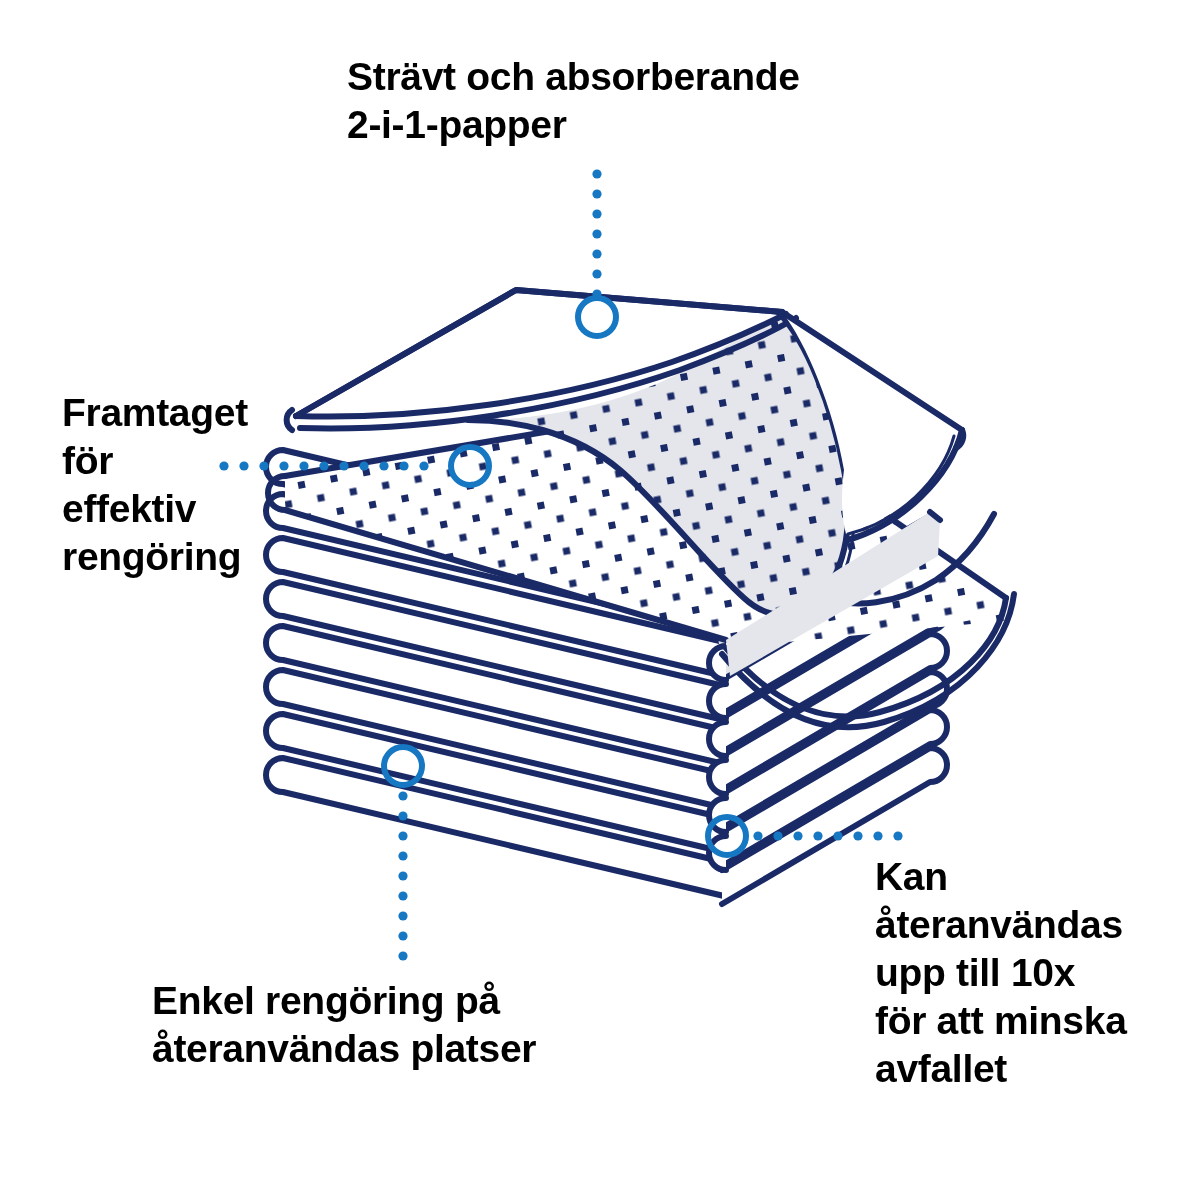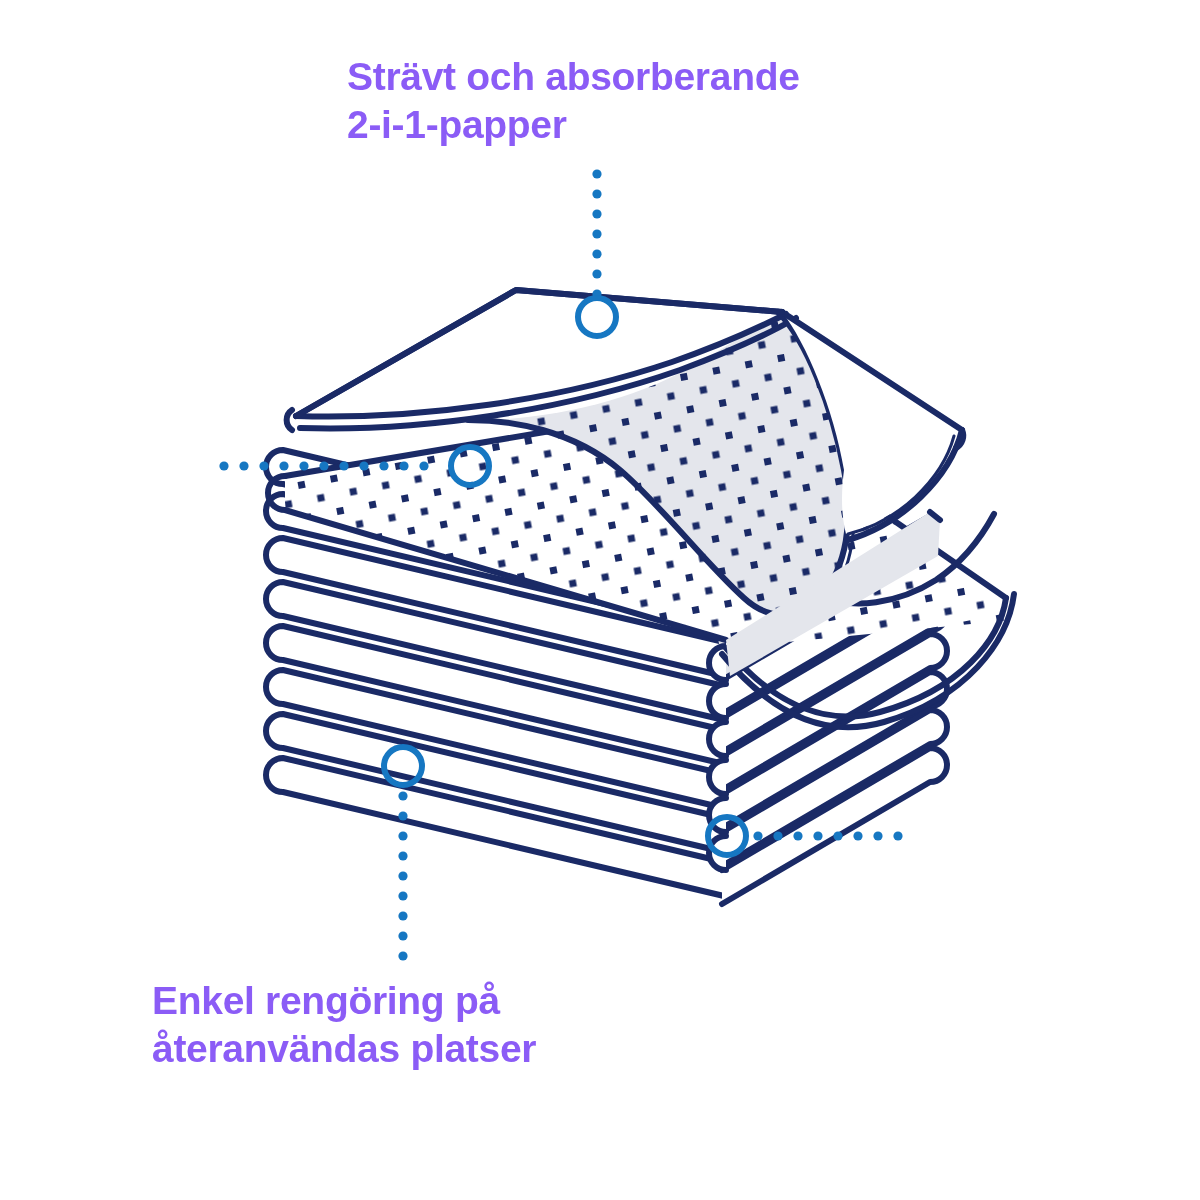--- a/index.html
+++ b/index.html
@@ -22,21 +22,21 @@
   #art {
     position: absolute;
     left: 0;
     top: 0;
     width: 1200px;
     height: 1200px;
     display: block;
   }
   .callout-label {
     position: absolute;
-    color: #8b5cf6;
+    color: #000000;
     font-weight: bold;
     font-size: 39px;
     line-height: 48px;
     letter-spacing: -0.3px;
     white-space: pre-line;
     margin: 0;
   }
   #label-top {
     left: 347px;
     top: 53px;
@@ -230,18 +230,27 @@
           <circle cx="878" cy="836" r="4.6"></circle>
           <circle cx="898" cy="836" r="4.6"></circle>
         </g>
       </g>
     </g>
   </svg>
 
   <p class="callout-label" id="label-top">Strävt och absorberande
 2-i-1-papper</p>
 
+  <p class="callout-label" id="label-left">Framtaget
+för
+effektiv
+rengöring</p>
 
   <p class="callout-label" id="label-bottom-left">Enkel rengöring på
 återanvändas platser</p>
 
+  <p class="callout-label" id="label-bottom-right">Kan
+återanvändas
+upp till 10x
+för att minska
+avfallet</p>
 
 </div>
 
 </body></html>

